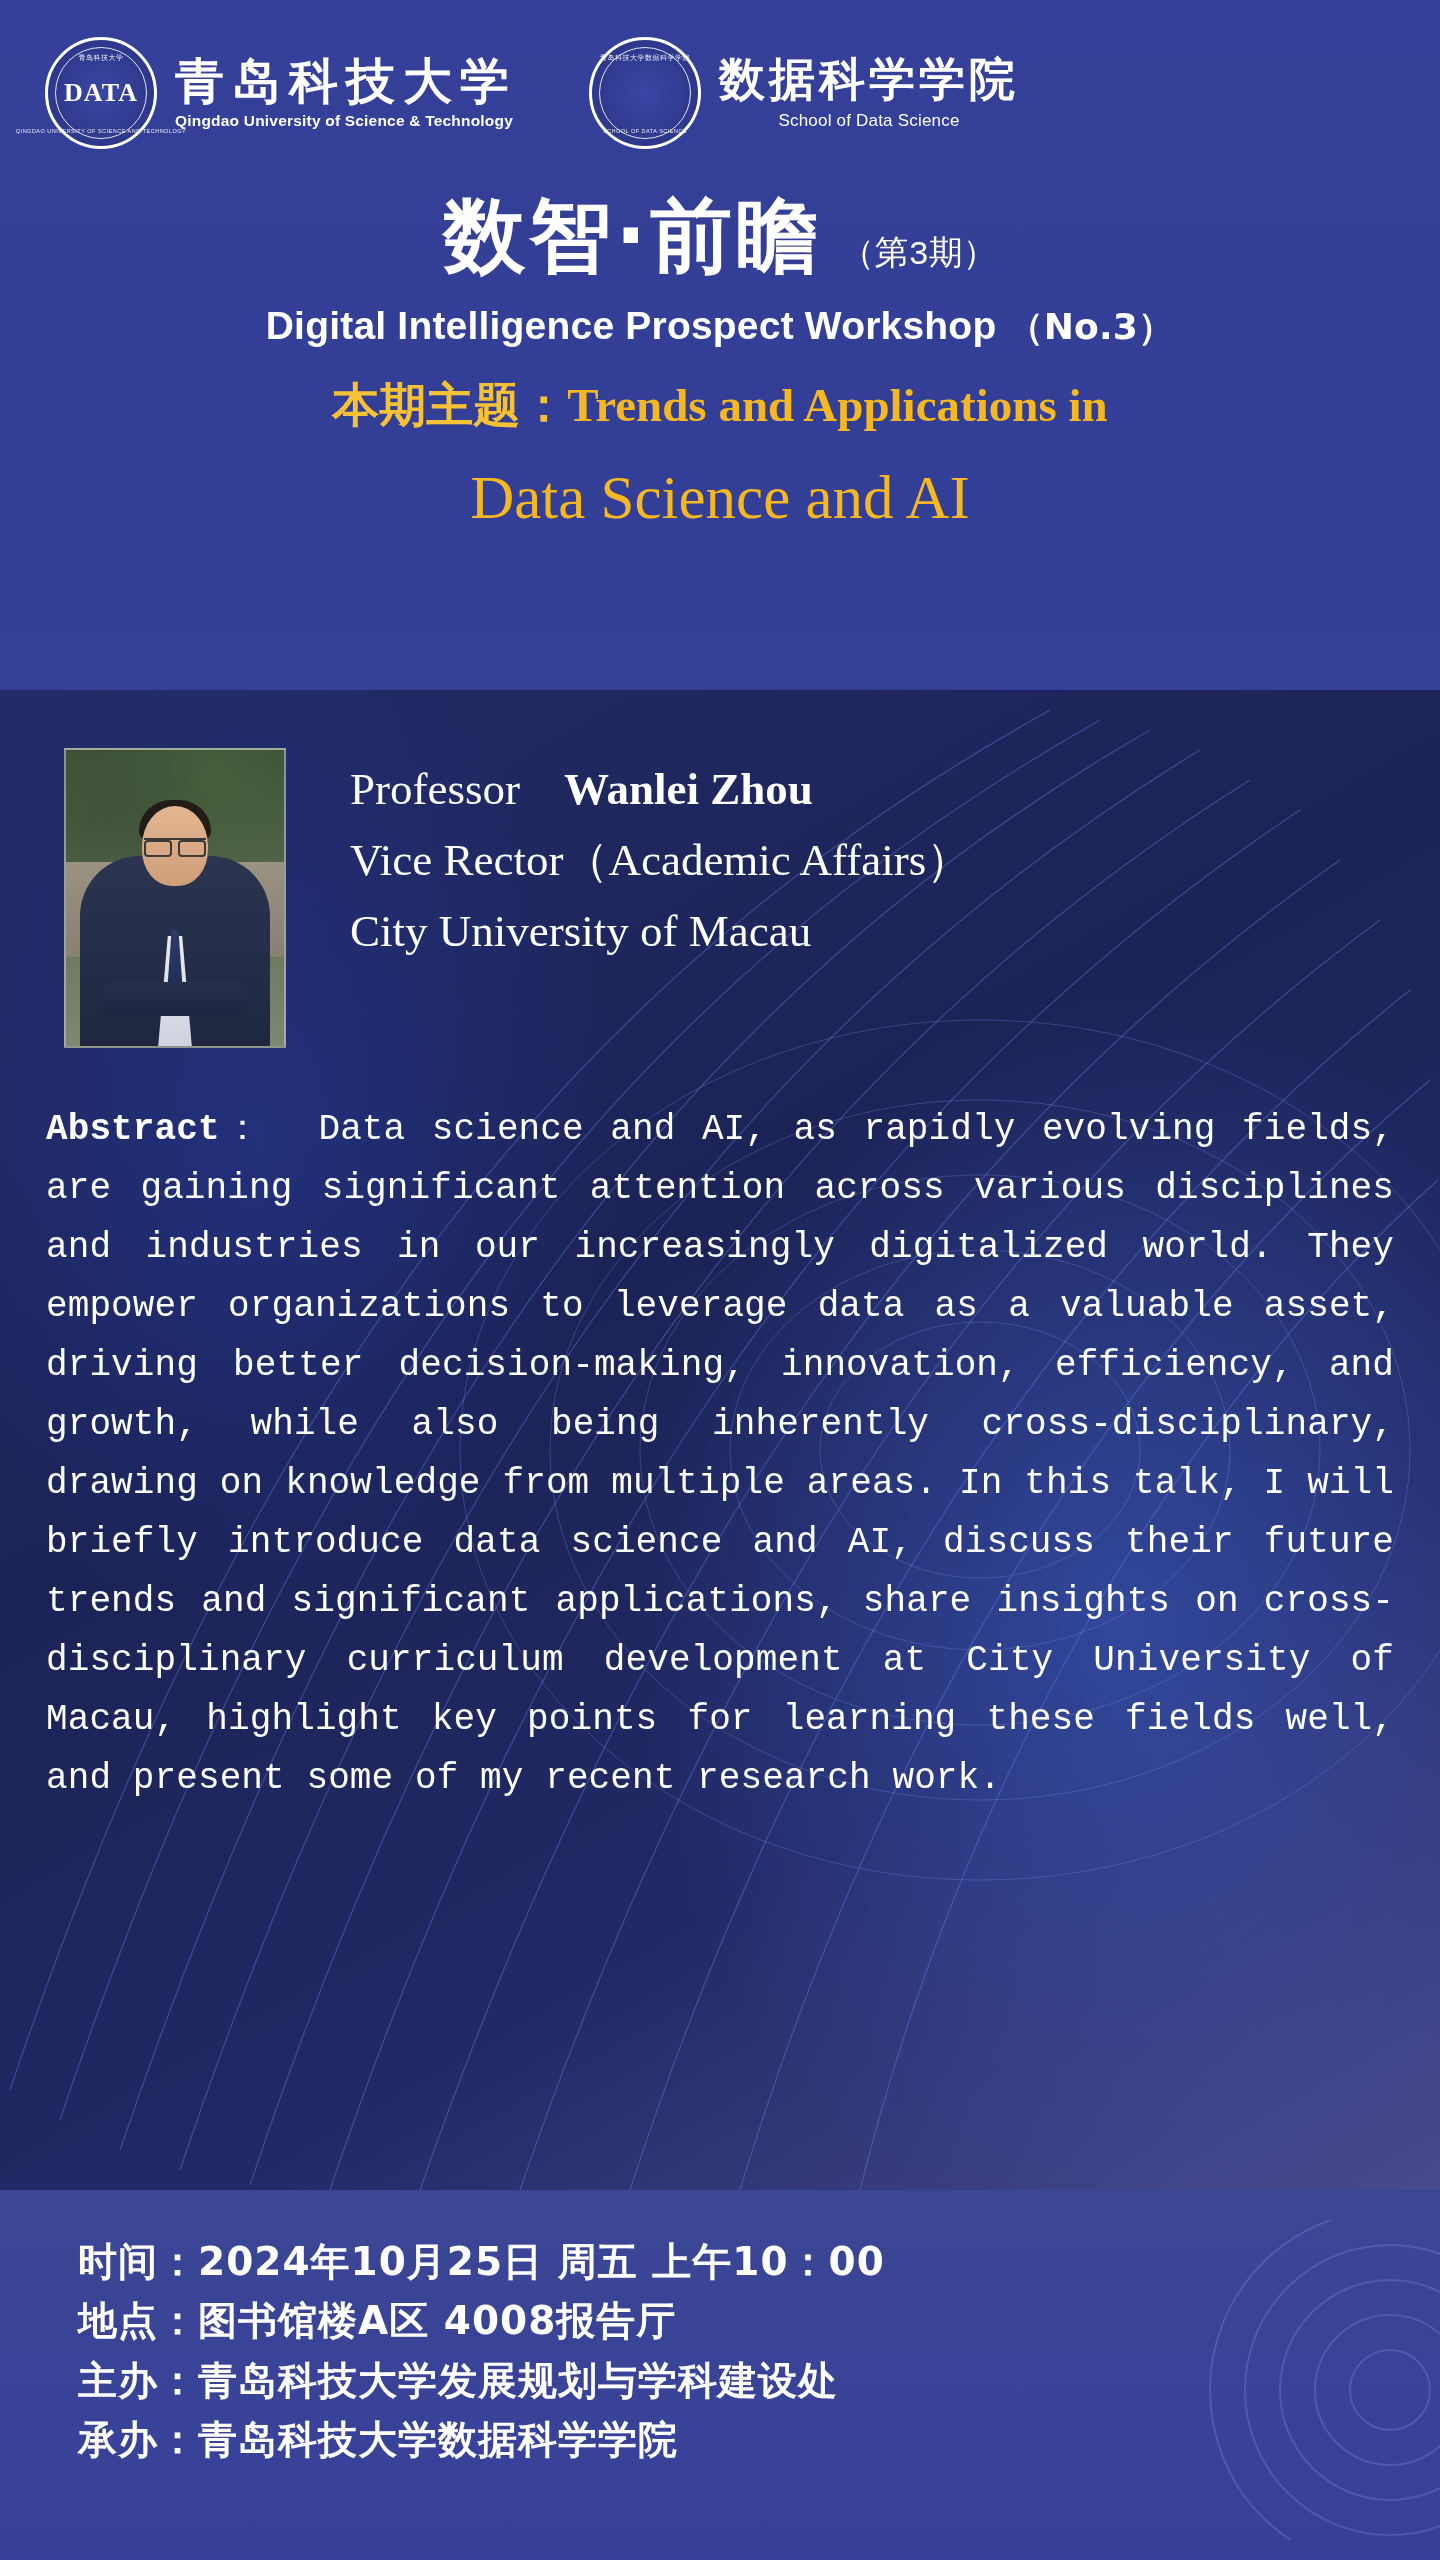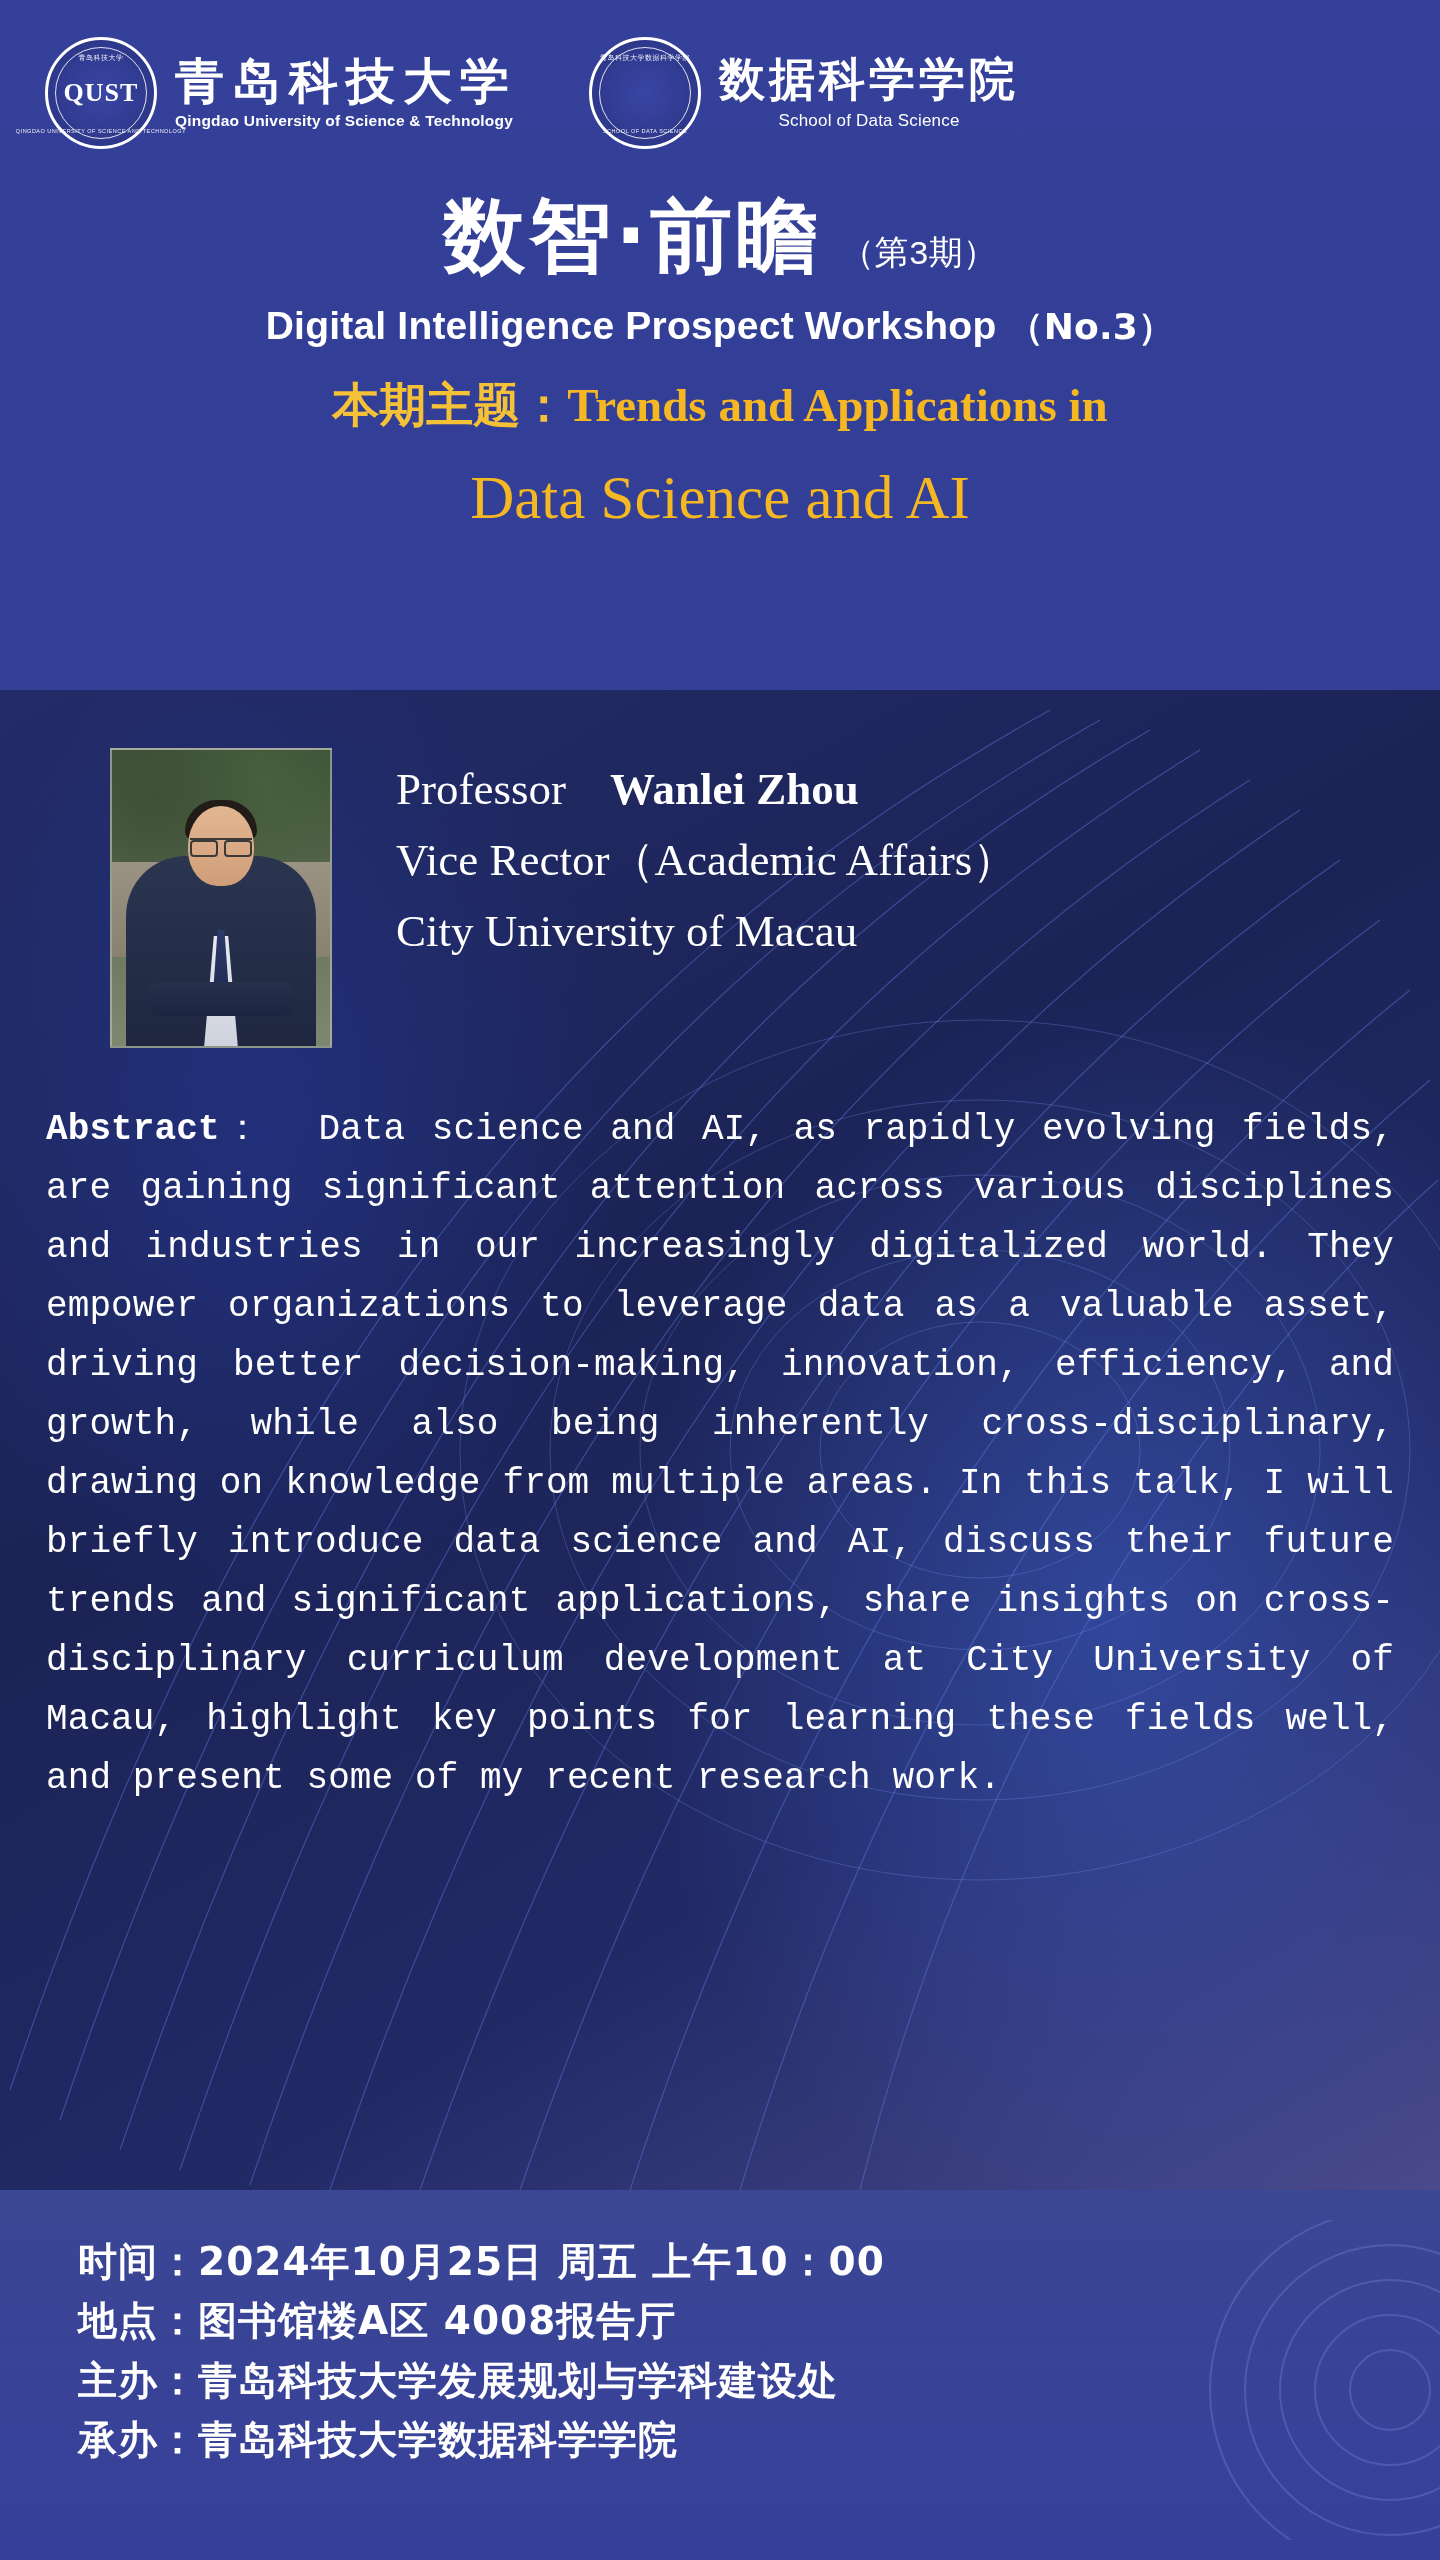--- a/index.html
+++ b/index.html
@@ -191,21 +191,21 @@
     background:
       radial-gradient(ellipse 700px 900px at 78% 62%, rgba(64,96,200,0.55) 0%, rgba(30,40,110,0) 70%),
       radial-gradient(ellipse 500px 700px at 18% 30%, rgba(40,60,160,0.45) 0%, rgba(25,34,95,0) 72%),
       linear-gradient(150deg, #232c68 0%, #1b2356 40%, #222a66 70%, #4a4a8e 100%);
   }
   .bg-fx svg { position: absolute; inset: 0; width: 100%; height: 100%; }
 
   .speaker-row {
     position: relative;
     display: flex;
-    padding: 58px 0 0 110px;
+    padding: 58px 0 0 64px;
   }
   .portrait {
     width: 222px;
     height: 300px;
     flex: none;
     border: 2px solid rgba(255,255,255,0.35);
     box-sizing: border-box;
     overflow: hidden;
     position: relative;
     background: linear-gradient(180deg, #4e5c4a 0%, #5d6a52 35%, #76806a 100%);
@@ -350,21 +350,21 @@
 
 <div class="poster">
 
   <div class="header">
 
     <div class="logos">
 
       <div class="logo-group">
         <div class="seal">
           <div class="seal-micro">青岛科技大学</div>
-          <div class="seal-inner">QUST</div>
+          <div class="seal-inner">DATA</div>
           <div class="seal-micro bottom">QINGDAO UNIVERSITY OF SCIENCE AND TECHNOLOGY</div>
         </div>
         <div class="logo-text">
           <div class="logo-cn">青岛科技大学</div>
           <div class="logo-en">Qingdao University of Science &amp; Technology</div>
         </div>
       </div>
 
       <div class="logo-group second">
         <div class="seal">

